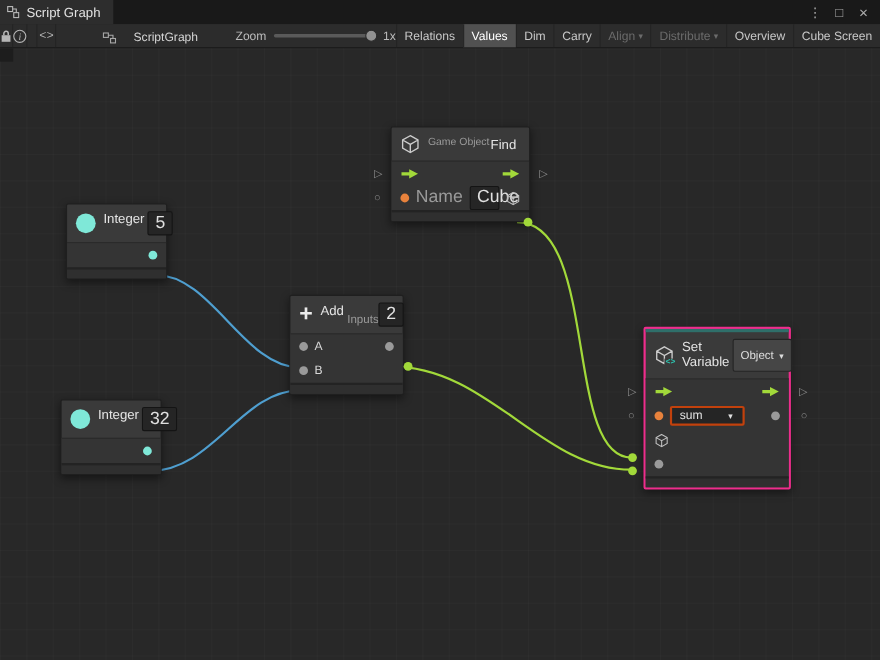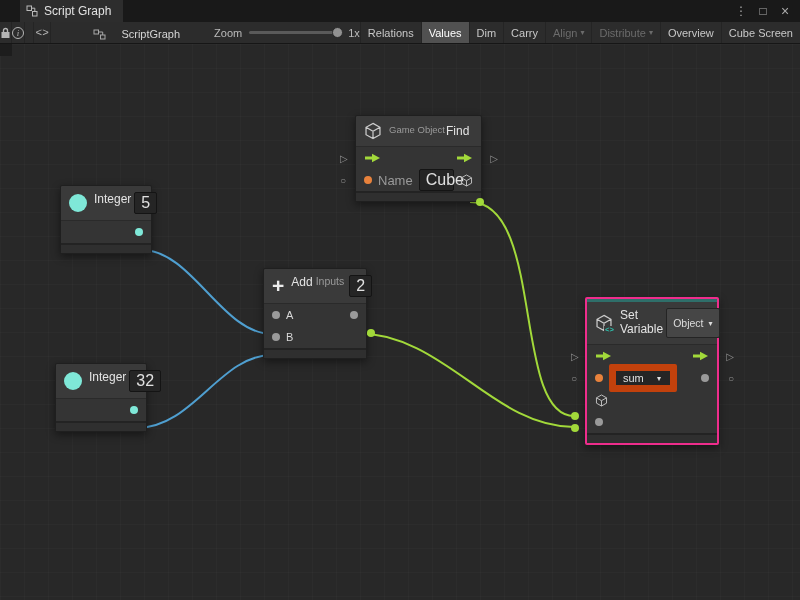--- a/index.html
+++ b/index.html
@@ -10,21 +10,21 @@
   }
   .app { position: relative; width: 800px; height: 600px; }
 
   
   .titlebar {
     position: absolute; top: 0; left: 0; width: 800px; height: 22px;
     background: #191919; display: flex; align-items: stretch; color: #cccccc;
   }
   .tab {
     background: #2d2d2d; display: flex; align-items: center; gap: 6px;
-    padding: 0 12px 0 6px; font-size: 12px; color: #e2e2e2; margin-left: 20px;
+    padding: 0 12px 0 6px; font-size: 12px; color: #e2e2e2;
   }
   .win-controls {
     margin-left: auto; display: flex; align-items: center; gap: 4px; padding-right: 6px;
   }
   .win-btn {
     width: 18px; height: 18px; display: flex; align-items: center; justify-content: center;
     color: #aaaaaa; font-size: 12px;
   }
 
   
@@ -96,21 +96,21 @@
   .vbox {
     background: #252525; border: 1px solid #141414; border-radius: 2px;
     padding: 1px 6px; color: #e0e0e0; font-size: 16px; min-width: 16px; text-align: center;
   }
   .ddchip {
     background: #464646; border: 1px solid #242424; border-radius: 2px;
     padding: 8px 6px; font-size: 10.5px; color: #dddddd;
     display: inline-flex; gap: 5px; align-items: center; width: fit-content;
   }
   .selbox {
-    background: #252525; border: 7px solid #c2410c; border-radius: 2px;
+    background: #252525; border: 2px solid #c2410c; border-radius: 2px;
     padding: 1px 9px 1px 7px; width: 68px; display: flex; justify-content: space-between;
     align-items: center; font-size: 11px; color: #e0e0e0;
   }
   .plus-glyph { font-size: 21px; font-weight: bold; color: #ececec; line-height: 20px; }
 
   .op-l { position: absolute; left: -16px; color: #8f8f8f; font-size: 10px; }
   .op-r { position: absolute; right: -17px; color: #8f8f8f; font-size: 10px; }
 
   .sv-node { border: 2px solid #ee2d8c; }
   .sv-strip { height: 3px; background: #2f6f6a; }
@@ -255,21 +255,21 @@
         </div>
       </div>
       <div class="node-footer"></div>
     </div>
 
     <div class="node" style="left:263px; top:224px; width:104px;">
       <div class="node-header">
         <span class="plus-glyph">+</span>
         <span class="hdr-col">
           <span class="node-title">Add</span>
-          <span style="display:flex; gap:5px; align-items:flex-start;">
+          <span style="display:flex; gap:0; align-items:flex-end;">
             <span class="node-cat" style="font-size:10.5px;">Inputs</span>
             <span class="vbox">2</span>
           </span>
         </span>
       </div>
       <div class="node-body">
         <div class="port-row">
           <span class="dot gray"></span>
           <span>A</span>
           <span class="dot gray" style="margin-left:auto;"></span>
@@ -307,21 +307,21 @@
             <svg width="17" height="10">
                 <path d="M1 5 H9" stroke="#a2d93a" stroke-width="3"></path>
                 <path d="M8 0.8 L16 5 L8 9.2 Z" fill="#a2d93a"></path>
               </svg>
           </span>
           <span class="op-r">▷</span>
         </div>
         <div class="port-row">
           <span class="op-l">○</span>
           <span class="dot orange"></span>
-          <span class="node-cat" style="font-size:13px;">Name</span>
+          <span class="node-cat" style="font-size:16px;">Name</span>
           <span class="vbox">Cube</span>
           <span style="margin-left:auto;">
             <svg width="13" height="13" viewBox="0 0 16 16">
                 <path d="M8 1.2 L14.2 4.7 V11.3 L8 14.8 L1.8 11.3 V4.7 Z M1.8 4.7 L8 8.2 L14.2 4.7 M8 8.2 V14.8" stroke="#c0c0c0" stroke-width="1.2" fill="none"></path>
               </svg>
           </span>
         </div>
       </div>
       <div class="node-footer"></div>
     </div>

